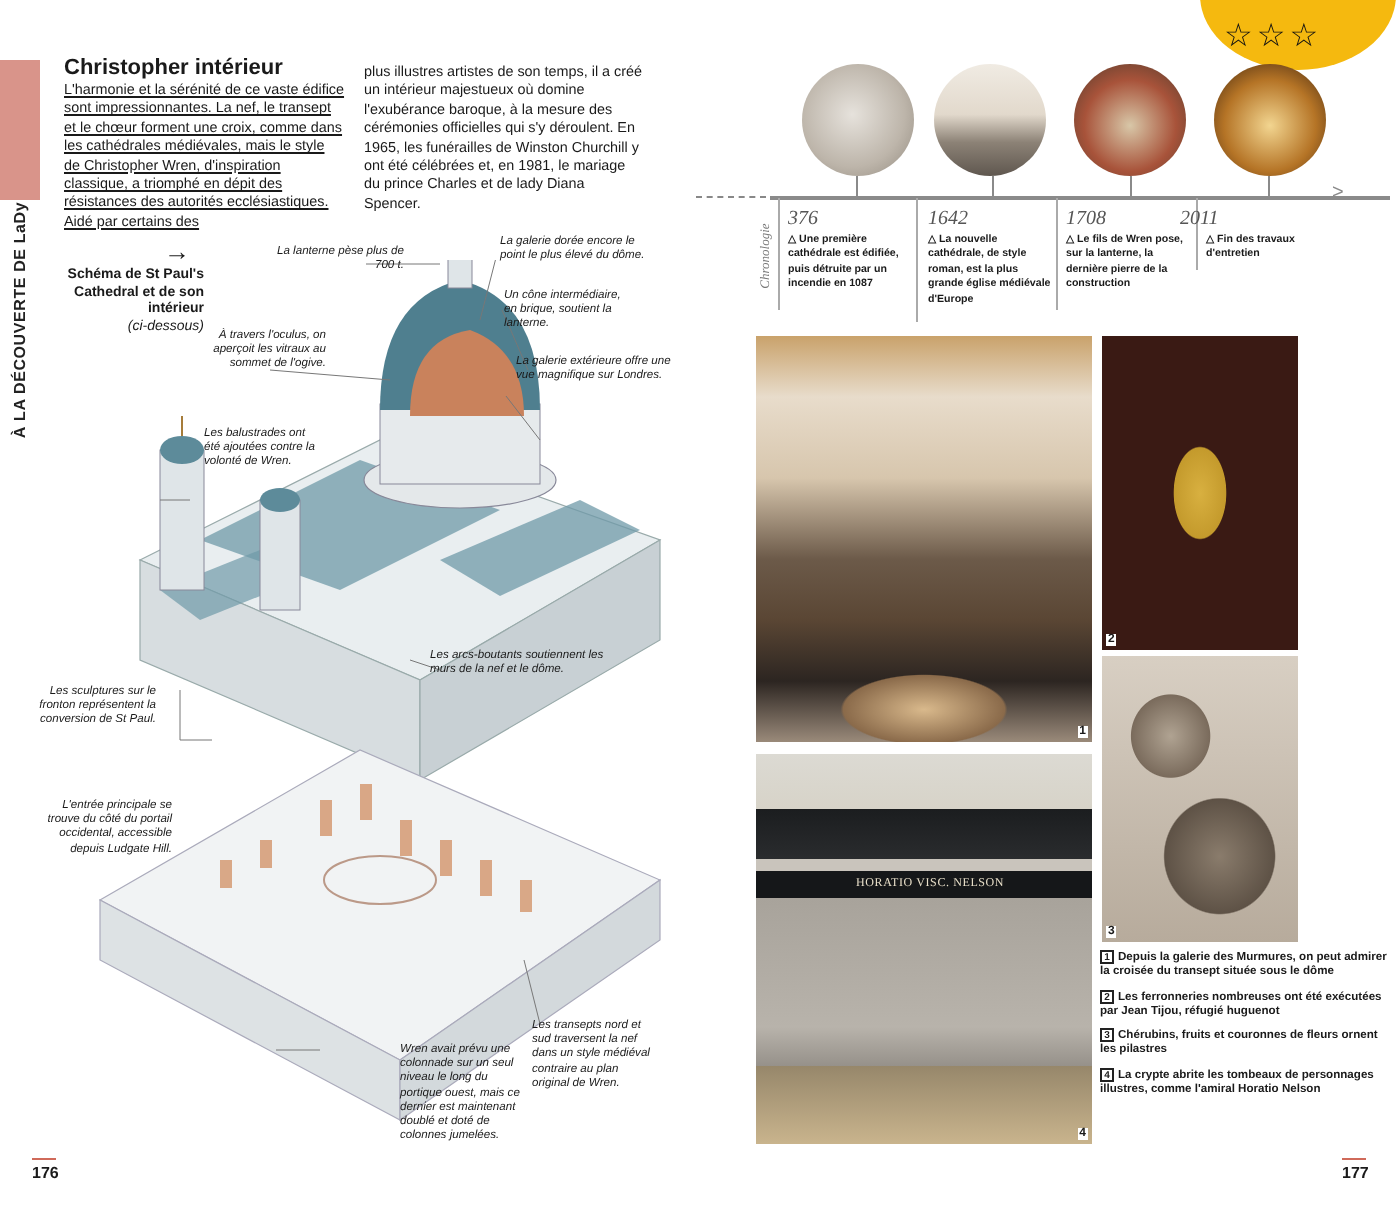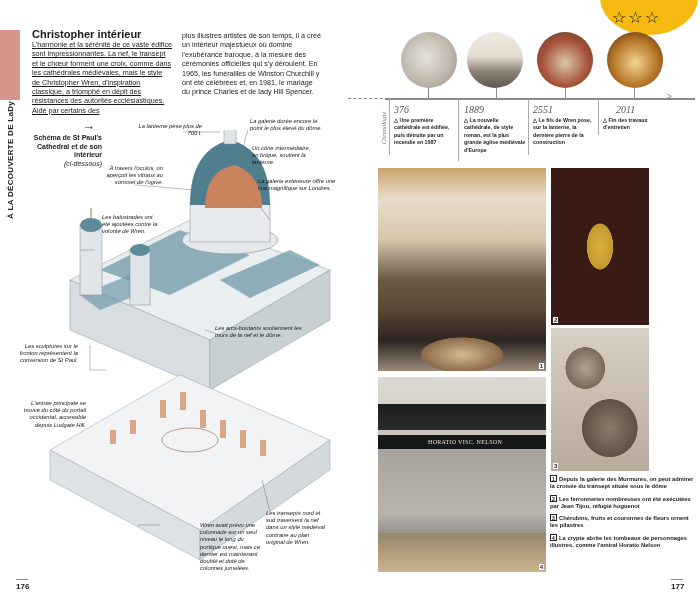--- a/index.html
+++ b/index.html
@@ -50,21 +50,21 @@
 </head>
 <body>
 
 <div class="side-tab"></div>
 <div class="side-label">
     <span>À LA DÉCOUVERTE DE LaDy</span>
   </div>
 
 <div class="intro-title">Christopher intérieur</div>
 <div class="intro-col c1">L'harmonie et la sérénité de ce vaste édifice sont impressionnantes. La nef, le transept et le chœur forment une croix, comme dans les cathédrales médiévales, mais le style de Christopher Wren, d'inspiration classique, a triomphé en dépit des résistances des autorités ecclésiastiques. Aidé par certains des</div>
-<div class="intro-col c2">plus illustres artistes de son temps, il a créé un intérieur majestueux où domine l'exubérance baroque, à la mesure des cérémonies officielles qui s'y déroulent. En 1965, les funérailles de Winston Churchill y ont été célébrées et, en 1981, le mariage du prince Charles et de lady Hill Spencer.</div>
+<div class="intro-col c2">plus illustres artistes de son temps, il a créé un intérieur majestueux où domine l'exubérance baroque, à la mesure des cérémonies officielles qui s'y déroulent. En 1965, les funérailles de Winston Churchill y ont été célébrées et, en 1981, le mariage du prince Charles et de lady Diana Spencer.</div>
 
 <div class="schema-arrow">→</div>
 <div class="schema-title">
   <span>Schéma de St Paul's Cathedral et de son intérieur</span><br>
   <em>(ci-dessous)</em>
 </div>
 
 <svg class="diagram" viewBox="0 0 300 450">
 
   <polygon points="30,150 150,90 290,140 170,210" fill="#e9eef0" stroke="#9aa" stroke-width="0.6"></polygon>
@@ -151,25 +151,25 @@
     <span>Chronologie</span>
   </div>
 
 <div class="tl-sep" style="left:389px; height:56px;"></div>
 <div class="tl-sep" style="left:458px; height:62px;"></div>
 <div class="tl-sep" style="left:528px; height:56px;"></div>
 <div class="tl-sep" style="left:598px; height:36px;"></div>
 
 <div class="tl-year" style="left:394px;">376</div>
 <div class="tl-text" style="left:394px;">△ Une première cathédrale est édifiée, puis détruite par un incendie en 1087</div>
-<div class="tl-year" style="left:464px;">1889</div>
+<div class="tl-year" style="left:464px;">1642</div>
 <div class="tl-text" style="left:464px;">△ La nouvelle cathédrale, de style roman, est la plus grande église médiévale d'Europe</div>
-<div class="tl-year" style="left:533px;">2551</div>
+<div class="tl-year" style="left:533px;">1708</div>
 <div class="tl-text" style="left:533px;">△ Le fils de Wren pose, sur la lanterne, la dernière pierre de la construction</div>
-<div class="tl-year" style="left:616px;">2011</div>
+<div class="tl-year" style="left:590px;">2011</div>
 <div class="tl-text" style="left:603px;">△ Fin des travaux d'entretien</div>
 
 <div class="photo" style="left:378px; top:168px; width:168px; height:203px; background:
   radial-gradient(ellipse 40% 14% at 50% 92%, #d9b98c, #8a6a4a 60%, transparent 62%),
   linear-gradient(180deg, #c9a26b 0%, #e8dccb 15%, #d7c6ad 35%, #6c5a49 55%, #5a4634 70%, #2c2521 85%, #9a8a7a 100%);">
   <div class="photo-num" style="right:2px; bottom:2px;">1</div>
 </div>
 
 <div class="photo" style="left:551px; top:168px; width:98px; height:157px; background:
   radial-gradient(ellipse 22% 24% at 50% 50%, #d8b040 0%, #c49a2c 60%, #3a1a14 62%),

